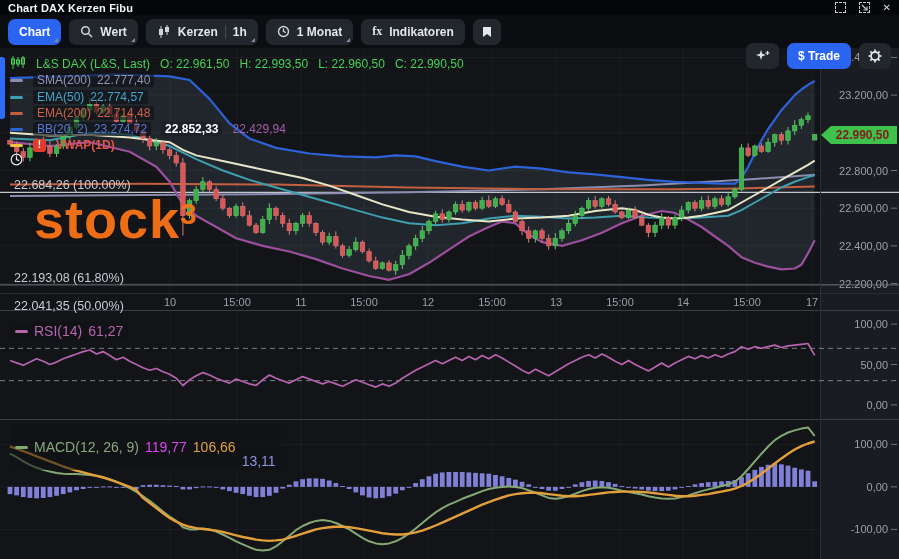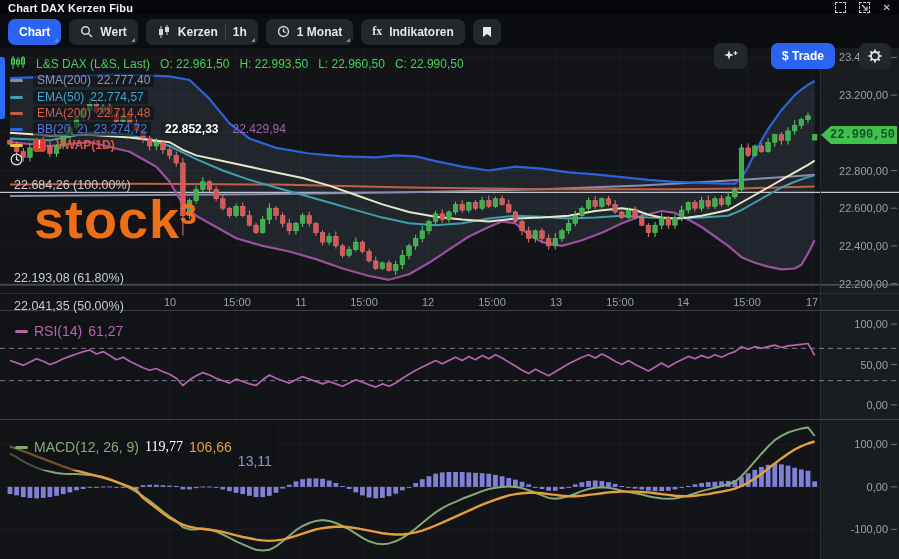--- a/index.html
+++ b/index.html
@@ -17,21 +17,21 @@
   .toolbar{position:absolute;top:15px;left:0;right:0;height:33px;background:#0b0d11;display:flex;
            align-items:center;gap:8px;padding:0 8px;z-index:6;}
   .tbtn{height:26px;border-radius:7px;background:#22262d;color:#e3e6ea;font-size:12px;font-weight:bold;
         display:flex;align-items:center;gap:7px;padding:0 11px;position:relative;cursor:pointer;border:0;}
   .tbtn.primary{background:#2a64f0;color:#fff;}
   .tbtn .ico{display:flex;align-items:center;}
   .tbtn.iconbtn{padding:0 9px;}
   .corner:after{content:"";position:absolute;right:3px;bottom:3px;width:0;height:0;
         border-left:4px solid transparent;border-bottom:4px solid #858b94;}
   .tsep{width:1px;height:14px;background:#454b54;}
-  .tright{margin-left:auto;display:flex;align-items:center;gap:24px;margin-top:48px;}
+  .tright{margin-left:auto;display:flex;align-items:center;gap:8px;margin-top:48px;}
   .fxico{font-weight:bold;font-size:12px;color:#e3e6ea;font-family:"Liberation Serif",serif;}
   
   .price-axis-bg{position:absolute;left:820px;top:48px;width:79px;bottom:0;background:#191c20;z-index:0;}
   .blue-strip{position:absolute;left:0;top:57px;width:5px;height:62px;background:#2f6bfa;
               border-radius:0 3px 3px 0;z-index:4;}
   
   .chartsvg{position:absolute;left:0;top:0;z-index:1;}
   
   .watermark{position:absolute;left:14px;top:192px;z-index:2;color:#f97316;font-size:54px;
              font-weight:bold;letter-spacing:1px;line-height:1;opacity:.95;user-select:none;margin-left:20px;}
@@ -48,30 +48,30 @@
   .lblue{color:#5578d8;}
   .lpurp{color:#a35fa8;}
   .lwhite{color:#fff;font-weight:bold;background:#1d2127;padding:0 4px;border-radius:2px;}
   .lvwap{color:#e05545;font-weight:bold;}
   .warn{width:13px;height:13px;border-radius:3px;background:#e03b2f;color:#fff;font-size:10px;font-weight:bold;
         display:flex;align-items:center;justify-content:center;line-height:1;}
   .clockrow{color:#e8eaec;}
   
   .fiblabel{position:absolute;z-index:3;color:#c9cdd3;font-size:12.5px;white-space:nowrap;}
   
-  .badge{position:absolute;left:821px;width:76px;height:18px;z-index:4;background:#3fc24b;color:#14532d;
+  .badge{position:absolute;left:821px;width:76px;height:18px;z-index:4;background:#3fc24b;color:#7f1d1d;
          font-size:12px;font-weight:bold;display:flex;align-items:center;justify-content:center;
          padding-left:7px;box-sizing:border-box;
-         clip-path:polygon(0 50%,10px 0,100% 0,100% 100%,10px 100%);font-family:Liberation Mono, monospace;}
+         clip-path:polygon(0 50%,10px 0,100% 0,100% 100%,10px 100%);}
   
   .osclegend{position:absolute;left:10px;z-index:3;display:flex;align-items:center;gap:6px;font-size:14px;
              background:rgba(15,17,21,.55);padding:1px 5px;border-radius:2px;white-space:nowrap;}
   .rsi-name{color:#b763ae;}
   .macd-name{color:#8aa87e;}
-  .macd-v1{color:#ffffff;font-family:Liberation Serif, serif;}
+  .macd-v1{color:#d946ef;}
   .macd-v2{color:#e2a23e;}
   .macd-v3{color:#8f93d9;margin-top:28px;}
 </style>
 </head>
 <body>
 
 <div class="stage">
 
   <div class="titlebar">
     <span class="ttl">Chart DAX Kerzen Fibu</span>

